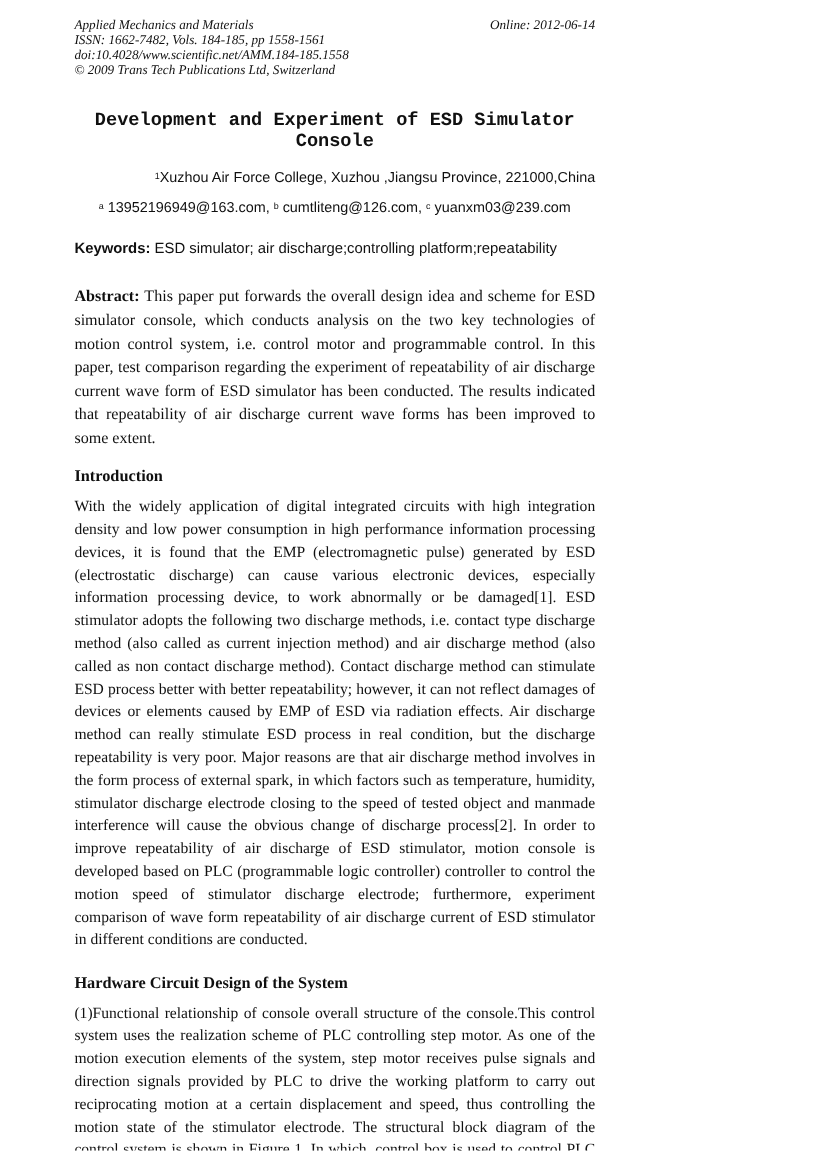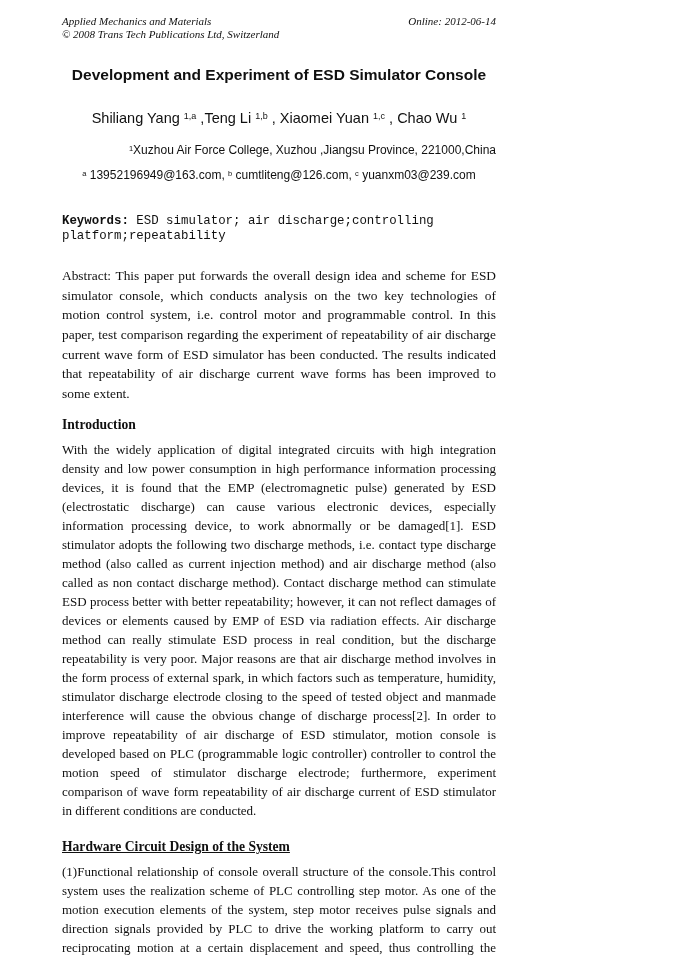--- a/index.html
+++ b/index.html
@@ -26,21 +26,21 @@
     font-size: 11px;
     line-height: 12.6px;
   }
   .header-left div { white-space: nowrap; }
   .online-date { white-space: nowrap; text-align: center; }
 
   
   .paper-title {
     margin-top: 26px;
     text-align: center;
-    font-family: Liberation Sans, sans-serif;
+    font-family: Liberation Mono, monospace;
     font-weight: bold;
     font-size: 15.5px;
     line-height: 18px;
   }
   .authors-line {
     margin-top: 25px;
     text-align: center;
     font-family: "Liberation Sans", sans-serif;
     font-size: 14.5px;
     line-height: 18px;
@@ -61,67 +61,68 @@
   .emails-line {
     margin-top: 9px;
     text-align: center;
     font-family: "Liberation Sans", sans-serif;
     font-size: 12px;
     line-height: 14px;
   }
 
   
   .keywords-line {
-    margin-top: 30px;
-    font-family: Liberation Mono, monospace;
+    margin-top: 18px;
+    font-family: Liberation Sans, sans-serif;
     font-size: 12.4px;
     line-height: 15px;
   }
   .keywords-line .kw-label { font-weight: bold; }
 
   
   .abstract-para {
     margin-top: 22px;
     font-size: 13.4px;
     line-height: 19.6px;
     text-align: justify;
   }
-  .abstract-para .abs-label { font-weight: normal; margin-top: 16px; }
+  .abstract-para .abs-label { font-weight: bold; margin-top: 16px; }
 
   .section-heading {
     font-weight: bold;
     font-size: 13.6px;
     line-height: 17px;
   }
   .heading-introduction { margin-top: 13px; }
-  .heading-hardware { margin-top: 18px; text-decoration: underline; }
+  .heading-hardware { margin-top: 18px; }
 
   .body-para {
     margin-top: 7px;
     font-size: 13px;
     line-height: 19px;
     text-align: justify;
   }
 </style>
 </head>
 <body>
 
 <div class="page">
 
   <div class="header-row">
     <div class="header-left">
       <div>Applied Mechanics and Materials</div>
-      <div>© 2008 Trans Tech Publications Ltd, Switzerland</div>
+      <div>ISSN: 1662-7482, Vols. 184-185, pp 1558-1561</div>
+      <div>doi:10.4028/www.scientific.net/AMM.184-185.1558</div>
+      <div>© 2009 Trans Tech Publications Ltd, Switzerland</div>
     </div>
     <div class="online-date">Online: 2012-06-14</div>
   </div>
 
   <div class="paper-title">Development and Experiment of ESD Simulator Console</div>
 
-  <div class="authors-line"><span>Shiliang Yang </span><sup>1,a</sup><span> ,</span><span>Teng Li </span><sup>1,b</sup><span> , </span><span>Xiaomei Yuan </span><sup>1,c</sup><span> , </span><span>Chao Wu </span><sup>1</sup></div>
 
   <div class="affiliation-line"><sup>1</sup><span>Xuzhou Air Force College, Xuzhou ,Jiangsu Province, 221000,China</span></div>
 
   <div class="emails-line"><sup>a</sup><span> 13952196949@163.com</span><span>, </span><sup>b</sup><span> cumtliteng@126.com</span><span>, </span><sup>c</sup><span> yuanxm03@239.com</span></div>
 
   <div class="keywords-line"><span class="kw-label">Keywords:</span><span> ESD simulator; air discharge;controlling platform;repeatability</span></div>
 
   <div class="abstract-para"><span class="abs-label">Abstract:</span><span> This paper put forwards the overall design idea and scheme for ESD simulator console, which conducts analysis on the two key technologies of motion control system, i.e. control motor and programmable control. In this paper, test comparison regarding the experiment of repeatability of air discharge current wave form of ESD simulator has been conducted. The results indicated that repeatability of air discharge current wave forms has been improved to some extent.</span></div>
 
   <div class="section-heading heading-introduction">Introduction</div>

